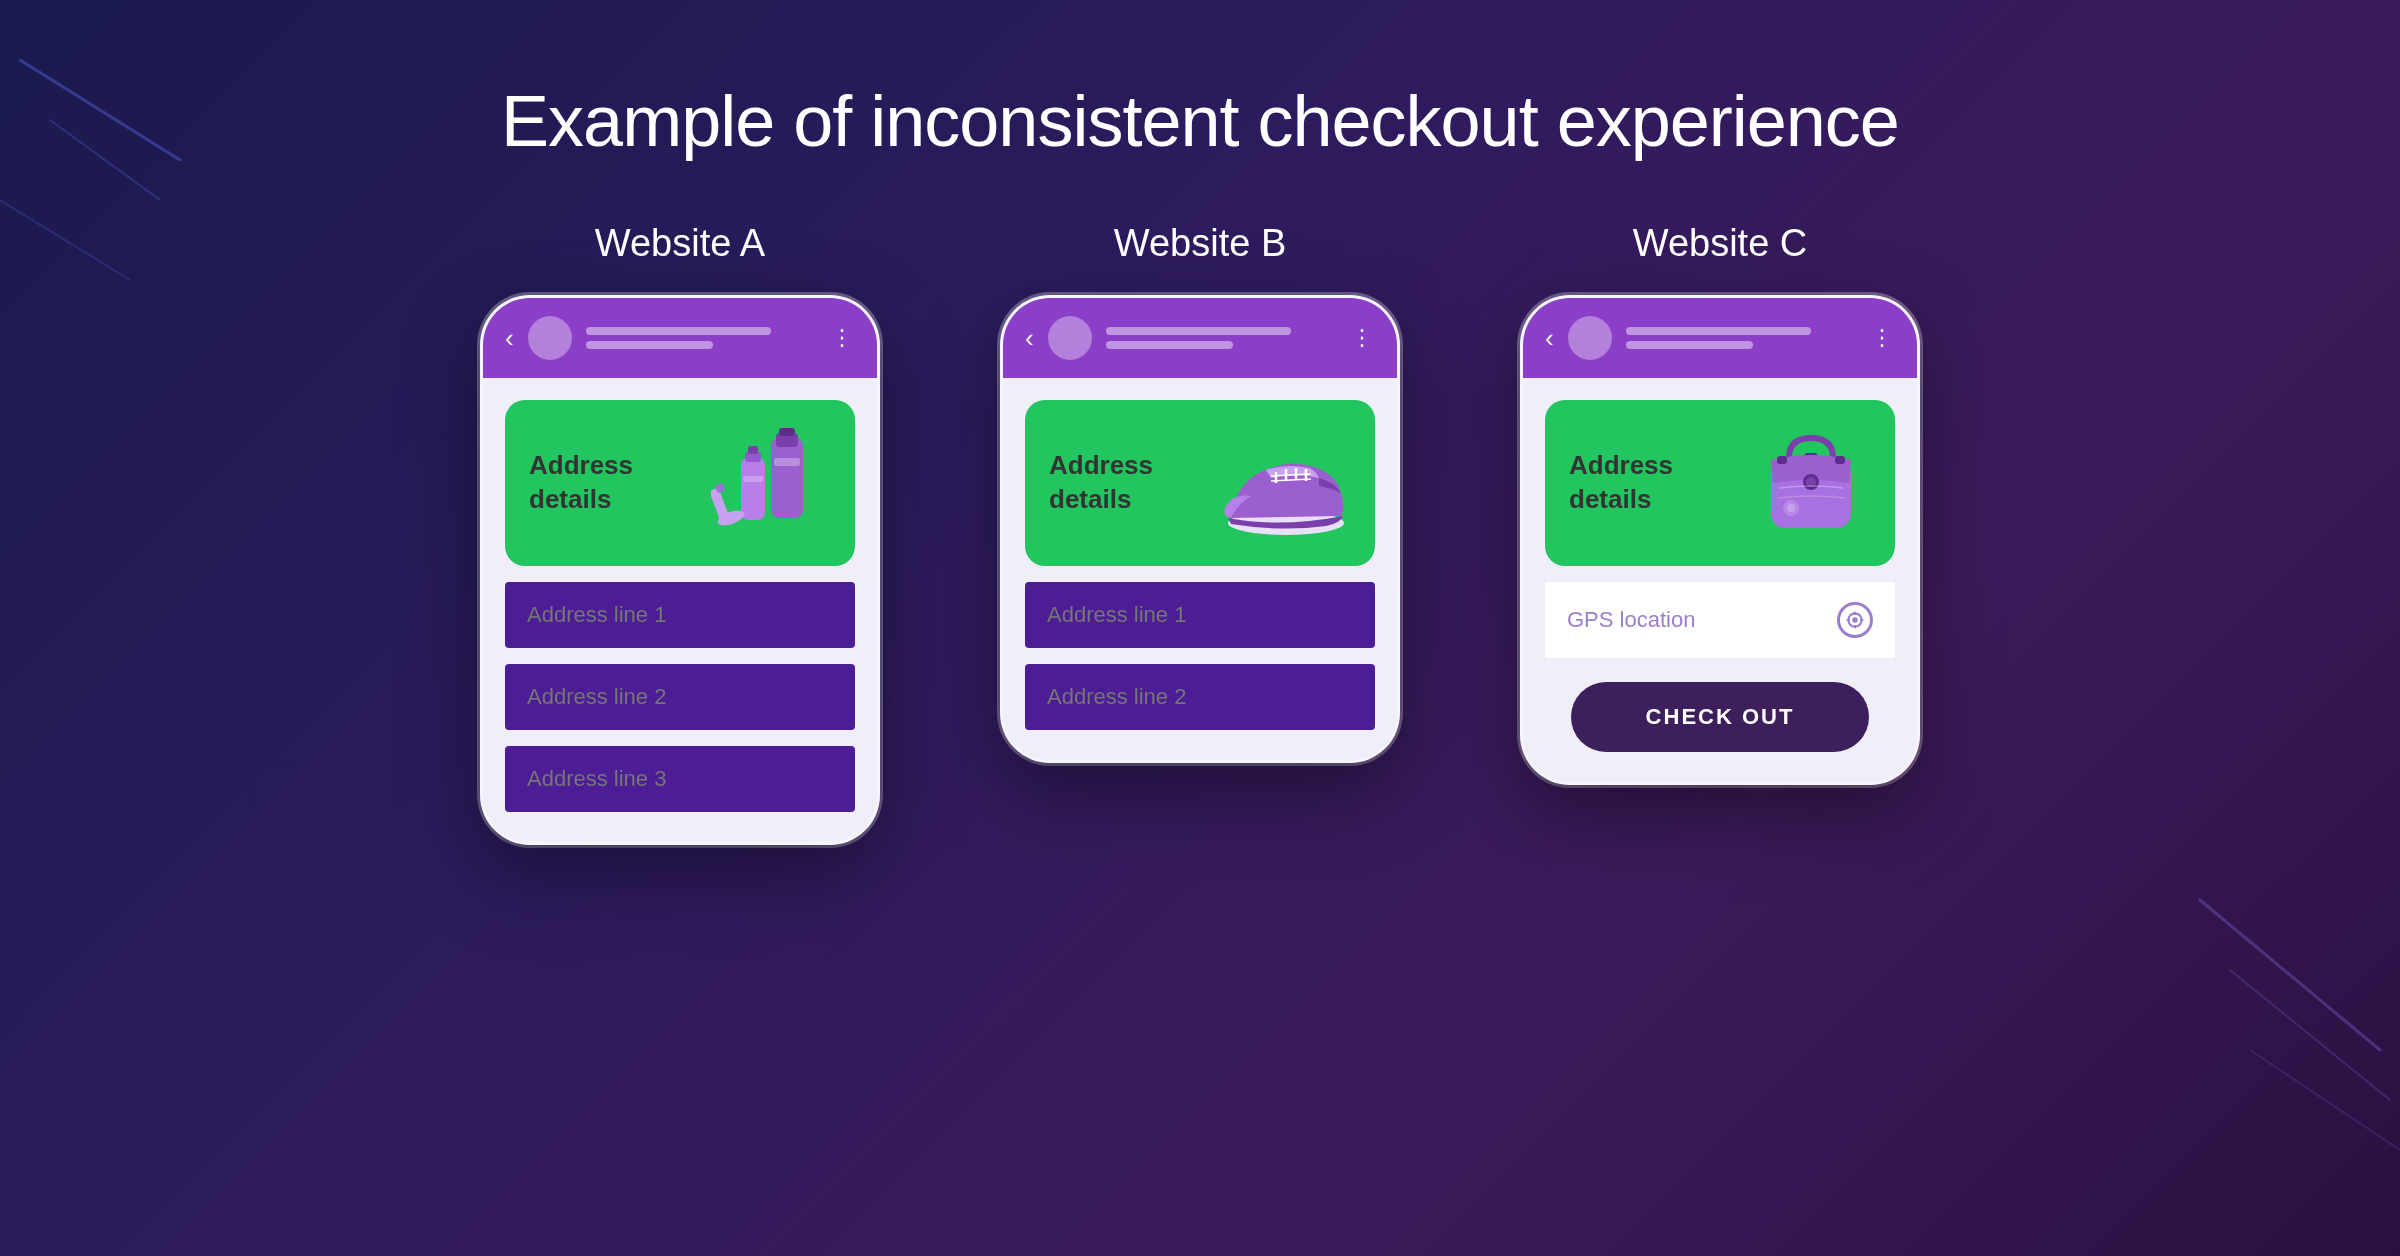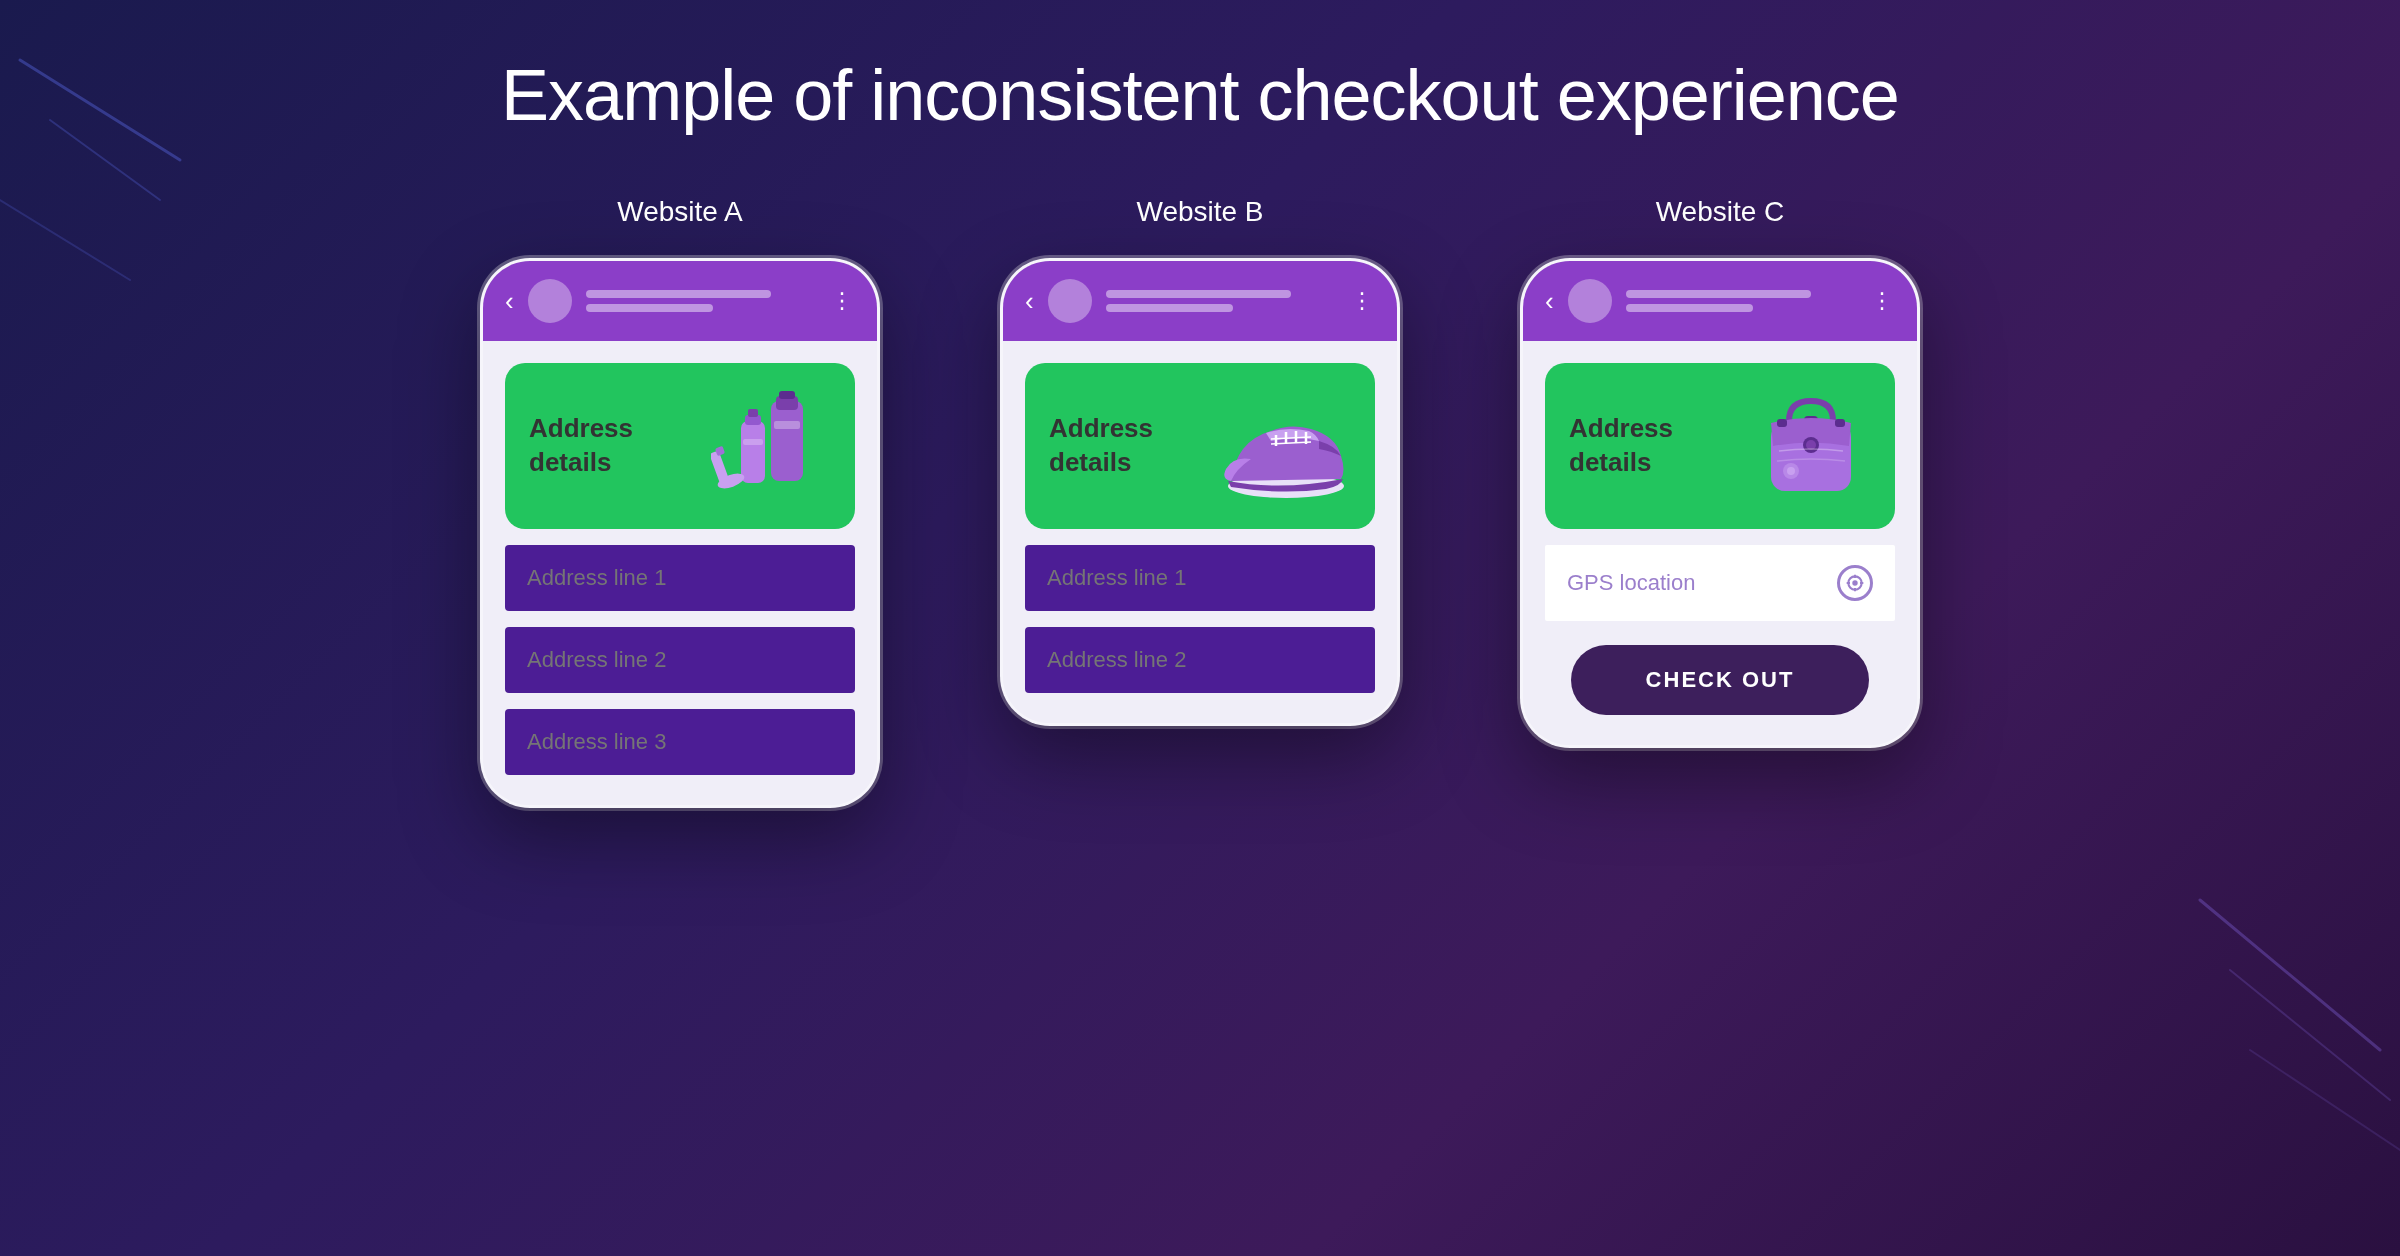--- a/index.html
+++ b/index.html
@@ -22,21 +22,21 @@
     }
     .deco-lines svg {
       width: 100%; height: 100%;
     }
 
     .main-title {
       text-align: center;
       color: #ffffff;
       font-size: 72px;
       font-weight: 300;
-      margin-top: 54px;
+      margin-top: 80px;
       margin-bottom: 60px;
       letter-spacing: -1px;
     }
 
     .phones-container {
       display: flex;
       justify-content: center;
       align-items: flex-start;
       gap: 120px;
       padding: 0 150px;
@@ -45,21 +45,21 @@
 
     .phone-section {
       display: flex;
       flex-direction: column;
       align-items: center;
       gap: 30px;
     }
 
     .website-label {
       color: #ffffff;
-      font-size: 28px;
+      font-size: 38px;
       font-weight: 400;
       text-align: center;
     }
 
     
     .phone-frame {
       width: 400px;
       background: #f0eef8;
       border-radius: 50px;
       overflow: hidden;

